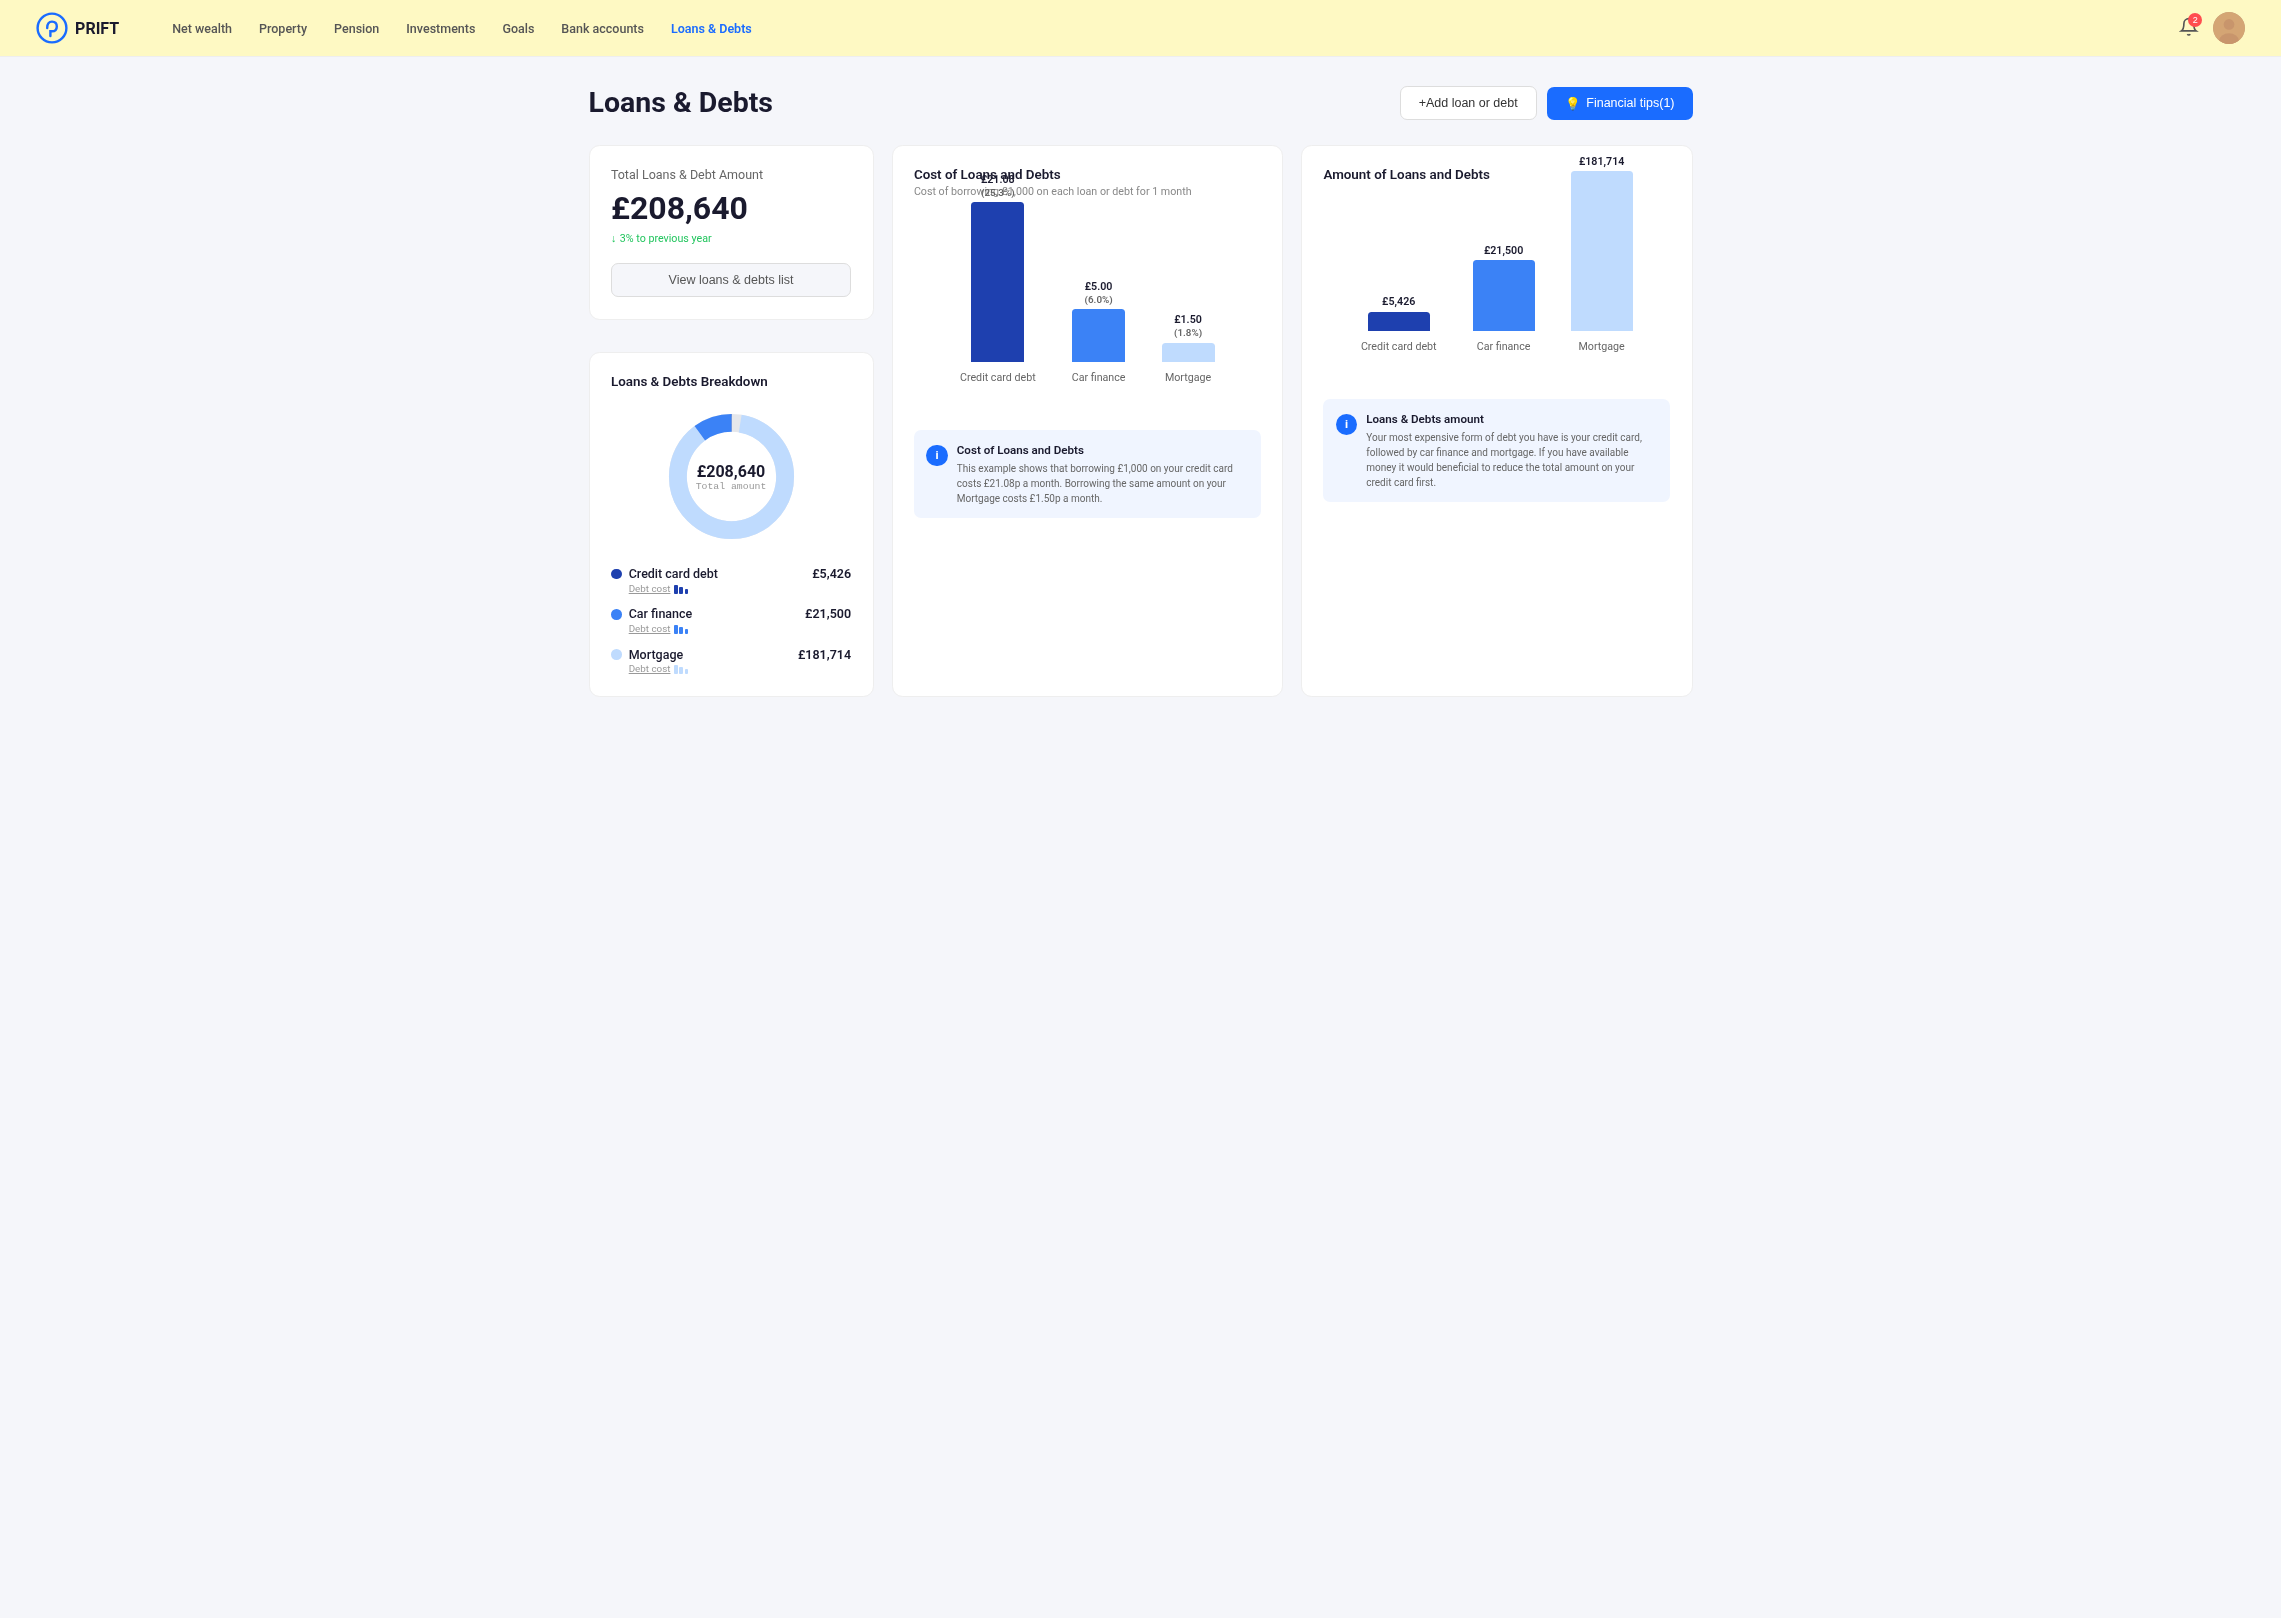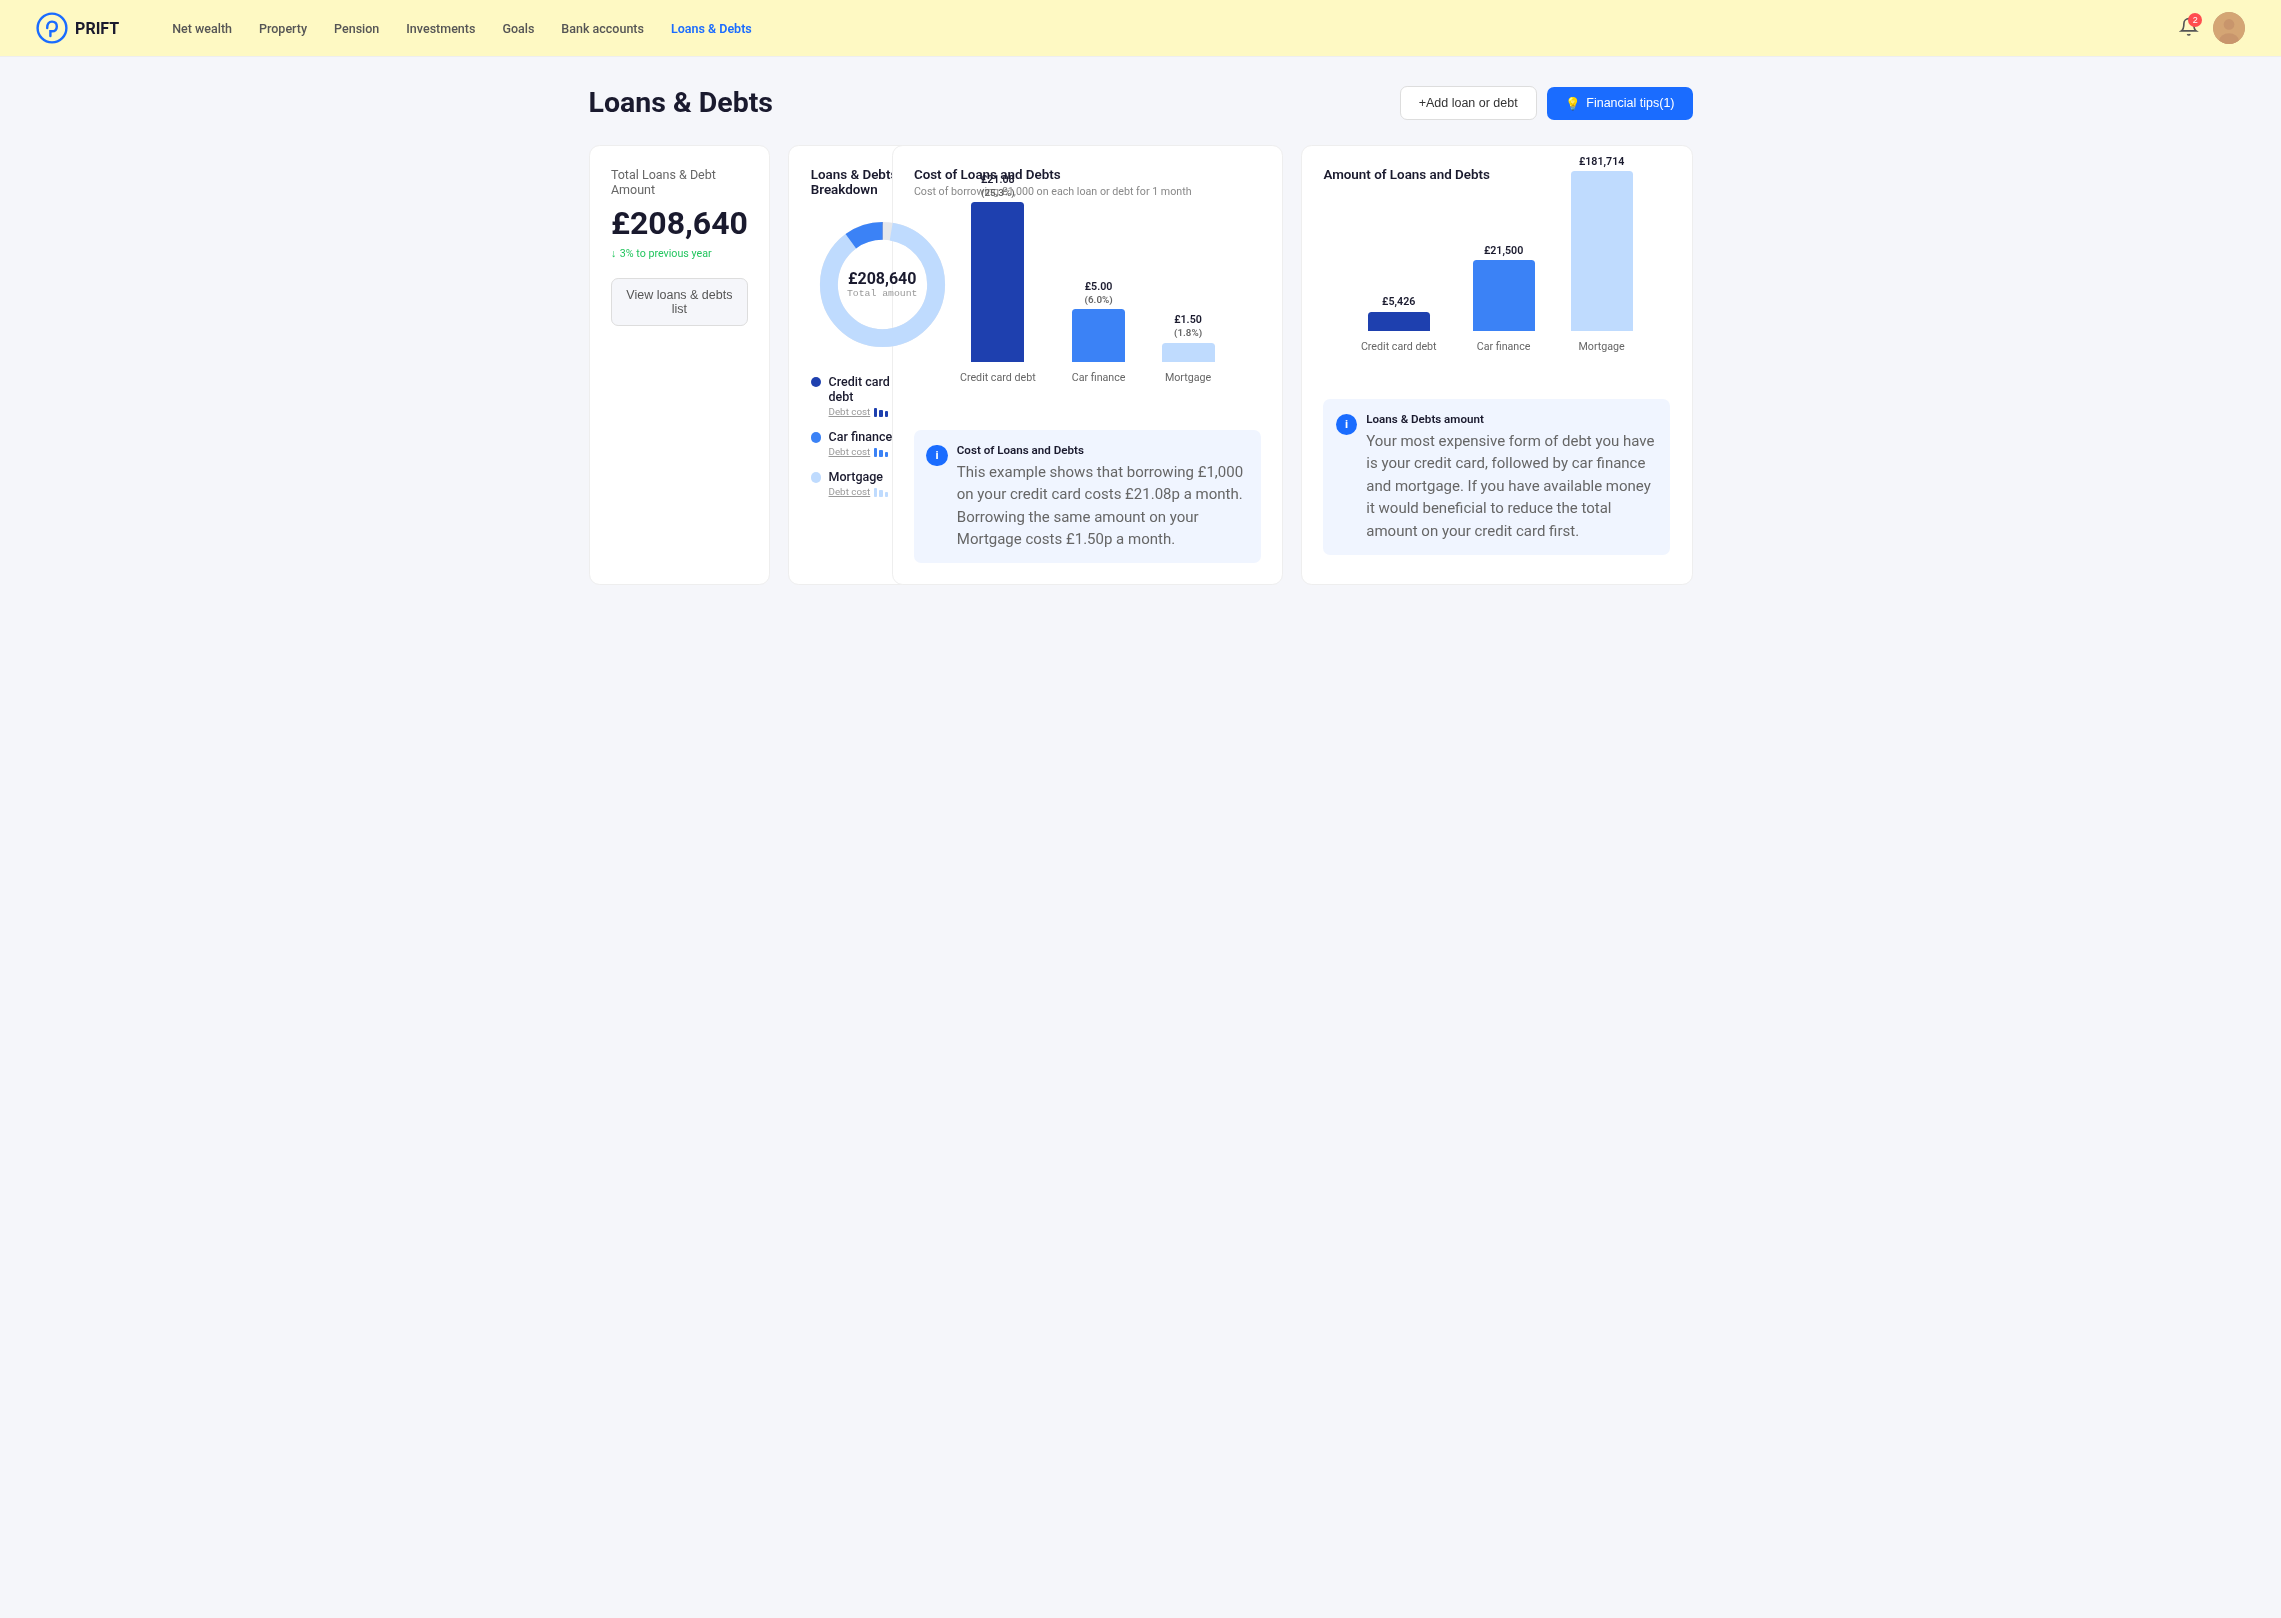--- a/index.html
+++ b/index.html
@@ -58,26 +58,26 @@
     .bar-chart { display: flex; align-items: flex-end; gap: 36px; height: 196px; padding-bottom: 28.5px; position: relative; margin-bottom: 18px; justify-content: center; }
     .bar-group { display: flex; flex-direction: column; align-items: center; gap: 3.6px; }
     .bar-label-top { font-size: 10.7px; font-weight: 600; text-align: center; }
     .bar-label-pct { font-size: 9.8px; color: #666; }
     .bar { border-radius: 3.6px 3.6px 0 0; }
     .bar-x-label { font-size: 10.7px; color: #666; text-align: center; margin-top: 5.3px; }
 
     .info-box { background: #f0f5ff; border-radius: 7.1px; padding: 12.5px; display: flex; gap: 9px; }
     .info-icon { width: 21.4px; height: 21.4px; border-radius: 50%; background: #1a6cff; color: #fff; display: flex; align-items: center; justify-content: center; font-size: 11.6px; font-weight: 700; flex-shrink: 0; margin-top: 1.8px; }
     .info-text-title { font-size: 11.6px; font-weight: 600; margin-bottom: 3.6px; color: #1a1a2e; }
-    .info-text-body { font-size: 15px; color: #666; line-height: 1.5; }
+    .info-text-body { font-size: 10px; color: #666; line-height: 1.5; }
 
     
     .amount-bar-chart { display: flex; align-items: flex-end; gap: 36px; height: 196px; padding-bottom: 28.5px; position: relative; margin-bottom: 18px; justify-content: center; }
 
-    .left-col { display: flex; gap: 18px; }
+    .left-col { display: flex; flex-direction: column; gap: 32px; }
 
     
     .donut-center { position: absolute; top: 50%; left: 50%; transform: translate(-50%, -50%); text-align: center; }
     .donut-center-amount { font-size: 16px; font-weight: 700; }
     .donut-center-label { font-size: 9.8px; color: #999; font-family: Liberation Mono, monospace; }
     .donut-container { position: relative; width: 143px; height: 143px; }
   </style>
 </head>
 <body>
 

